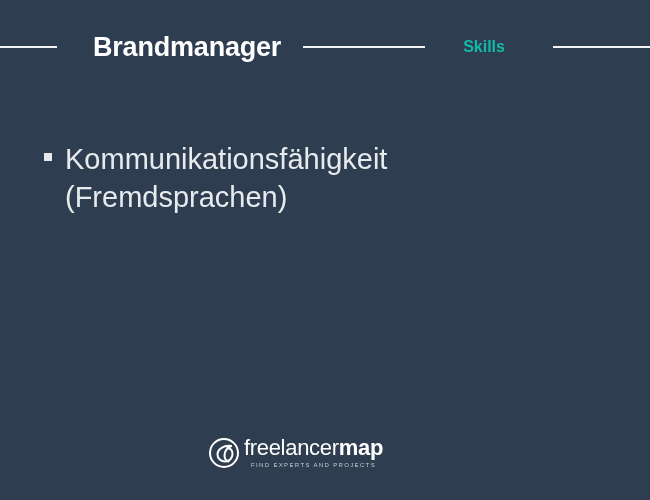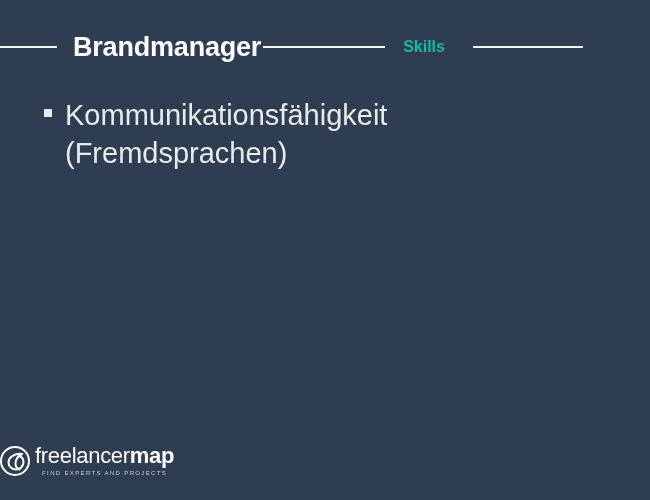--- a/index.html
+++ b/index.html
@@ -25,20 +25,21 @@
 
   
   .header {
     position: absolute;
     left: 0;
     top: 28px;
     width: 650px;
     height: 38px;
     display: flex;
     align-items: center;
+    gap: 20px;
   }
   .rule {
     height: 2px;
     background: #f2f4f6;
     flex: 0 0 auto;
   }
   .rule-left   { width: 57px;  margin-right: 16px; }
   .rule-mid    { width: 122px; margin-left: 2px; margin-right: 18px; }
   .rule-right  { width: 110px; margin-left: 28px; }
 
@@ -62,20 +63,21 @@
   .content {
     position: absolute;
     left: 44px;
     top: 96px;
     width: 540px;
   }
   .bullet-row {
     display: flex;
     align-items: flex-start;
     margin-bottom: 20px;
+    margin-top: 44px;
   }
   .bullet-marker {
     flex: 0 0 auto;
     width: 8px;
     height: 8px;
     background: #e6e9ec;
     margin-top: 13px;
     margin-right: 13px;
   }
   .bullet-text {
@@ -83,23 +85,24 @@
     line-height: 1.32;
     color: #e8ebee;
     font-weight: normal;
     letter-spacing: 0px;
   }
 
   
   .logo {
     position: absolute;
     left: 0;
-    bottom: 24px;
+    bottom: 32px;
     width: 592px;
     display: flex;
+    justify-content: center;
     align-items: center;
   }
   .logo-inner {
     display: flex;
     align-items: center;
   }
   .logo-mark {
     width: 30px;
     height: 30px;
     margin-right: 5px;

